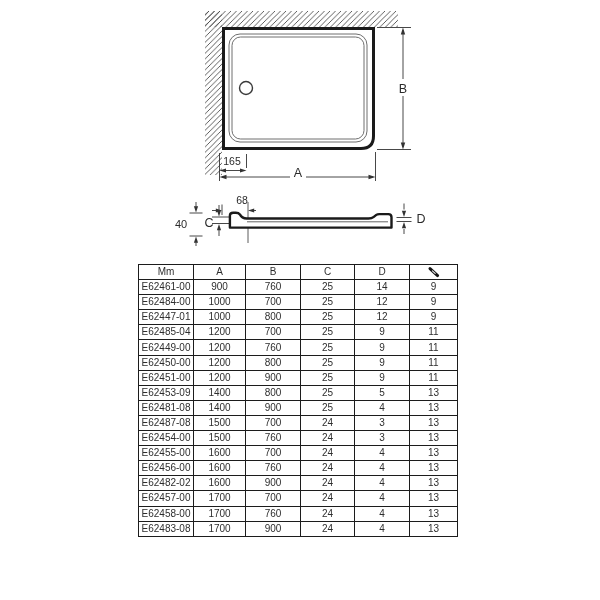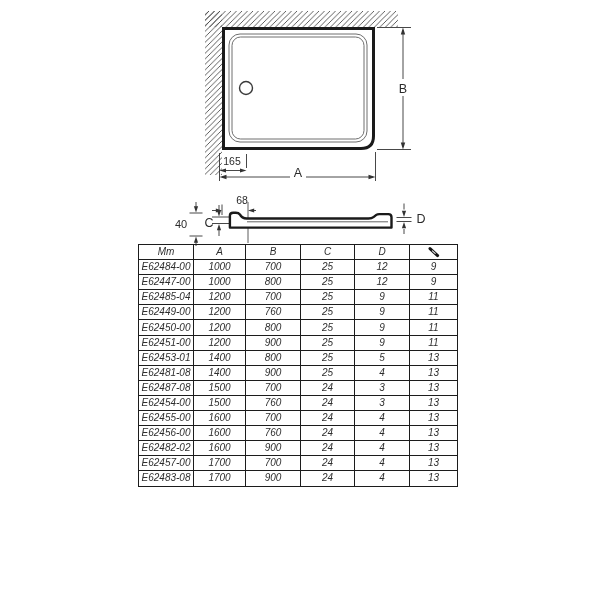--- a/index.html
+++ b/index.html
@@ -3,22 +3,22 @@
 <meta charset="utf-8">
 <style>
   html,body{margin:0;padding:0;background:#ffffff;}
   .canvas{
     position:relative;width:600px;height:600px;background:#ffffff;overflow:hidden;
     font-family:"Liberation Sans", sans-serif;
   }
   .diagram{position:absolute;left:0;top:0;}
   .dim-text{fill:#2b2b2b;font-family:"Liberation Sans", sans-serif;}
   .spec-table{
-    position:absolute;left:138px;top:244px;border-collapse:collapse;
-    border:1.5px solid #1c1c1c;table-layout:fixed;font-style:italic;
+    position:absolute;left:138px;top:264px;border-collapse:collapse;
+    border:1.5px solid #1c1c1c;table-layout:fixed;
   }
   .spec-table th,.spec-table td{
     border:1px solid #1c1c1c;height:14.1px;padding:0 1px;
     font-size:10px;font-weight:normal;text-align:center;vertical-align:middle;
     color:#2e2e2e;line-height:1;white-space:nowrap;overflow:hidden;
   }
   .icon-cell svg{display:block;margin:0 auto;}
 </style>
 </head>
 <body>
@@ -142,29 +142,37 @@
         <th class="icon-cell">
           <svg width="15" height="14" viewBox="0 0 15 14">
             <line x1="4" y1="3.6" x2="11.6" y2="10.6" stroke="#161616" stroke-width="3" stroke-linecap="round"></line>
             <line x1="6.4" y1="5.8" x2="9.2" y2="8.4" stroke="#e8e8e8" stroke-width="1.1" stroke-linecap="round"></line>
           </svg>
         </th>
       </tr>
     </thead>
     <tbody>
         <tr>
+          <td>E62461-00</td>
+          <td>900</td>
+          <td>760</td>
+          <td>25</td>
+          <td>14</td>
+          <td>9</td>
+        </tr>
+        <tr>
           <td>E62484-00</td>
           <td>1000</td>
           <td>700</td>
           <td>25</td>
           <td>12</td>
           <td>9</td>
         </tr>
         <tr>
-          <td>E62447-00</td>
+          <td>E62447-01</td>
           <td>1000</td>
           <td>800</td>
           <td>25</td>
           <td>12</td>
           <td>9</td>
         </tr>
         <tr>
           <td>E62485-04</td>
           <td>1200</td>
           <td>700</td>
@@ -190,21 +198,21 @@
         </tr>
         <tr>
           <td>E62451-00</td>
           <td>1200</td>
           <td>900</td>
           <td>25</td>
           <td>9</td>
           <td>11</td>
         </tr>
         <tr>
-          <td>E62453-01</td>
+          <td>E62453-09</td>
           <td>1400</td>
           <td>800</td>
           <td>25</td>
           <td>5</td>
           <td>13</td>
         </tr>
         <tr>
           <td>E62481-08</td>
           <td>1400</td>
           <td>900</td>
@@ -254,20 +262,28 @@
         </tr>
         <tr>
           <td>E62457-00</td>
           <td>1700</td>
           <td>700</td>
           <td>24</td>
           <td>4</td>
           <td>13</td>
         </tr>
         <tr>
+          <td>E62458-00</td>
+          <td>1700</td>
+          <td>760</td>
+          <td>24</td>
+          <td>4</td>
+          <td>13</td>
+        </tr>
+        <tr>
           <td>E62483-08</td>
           <td>1700</td>
           <td>900</td>
           <td>24</td>
           <td>4</td>
           <td>13</td>
         </tr>
       </tbody>
   </table>
 

